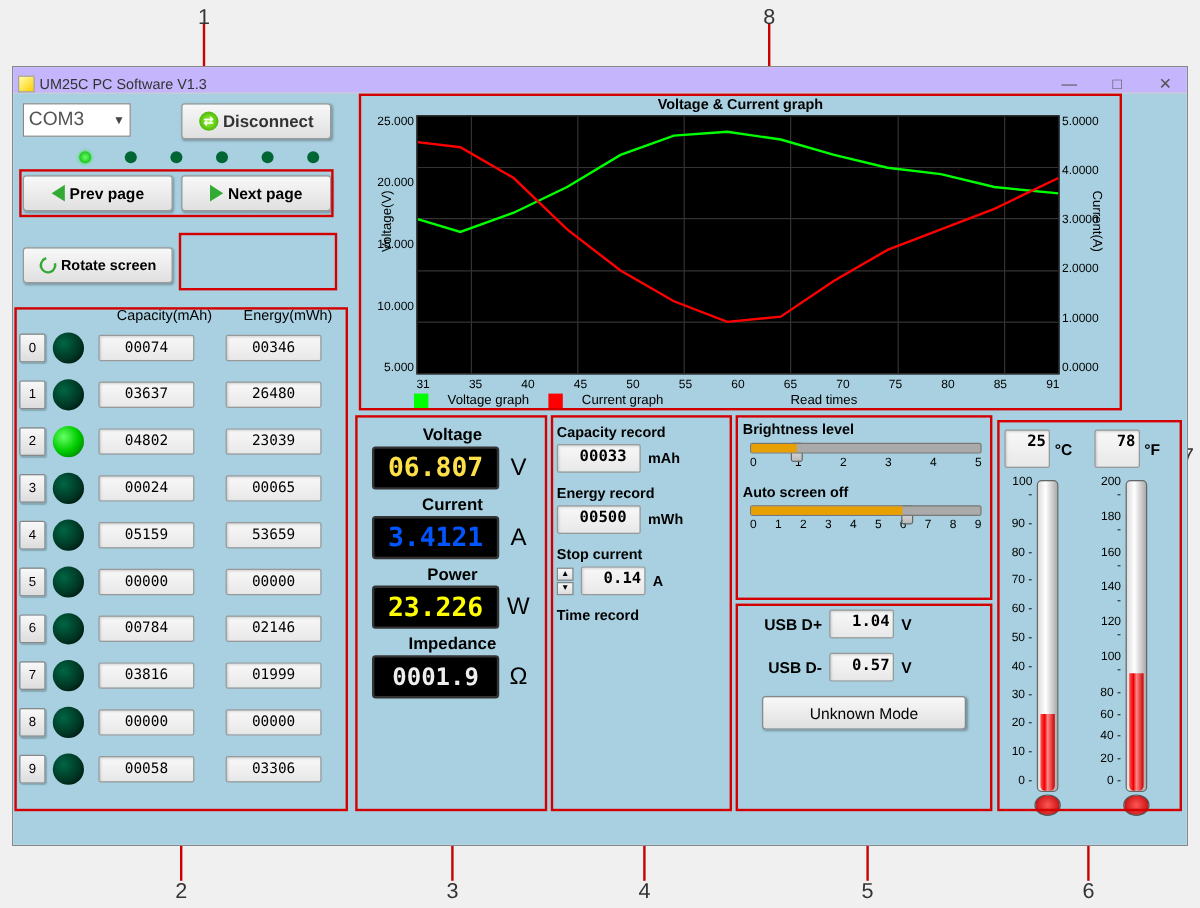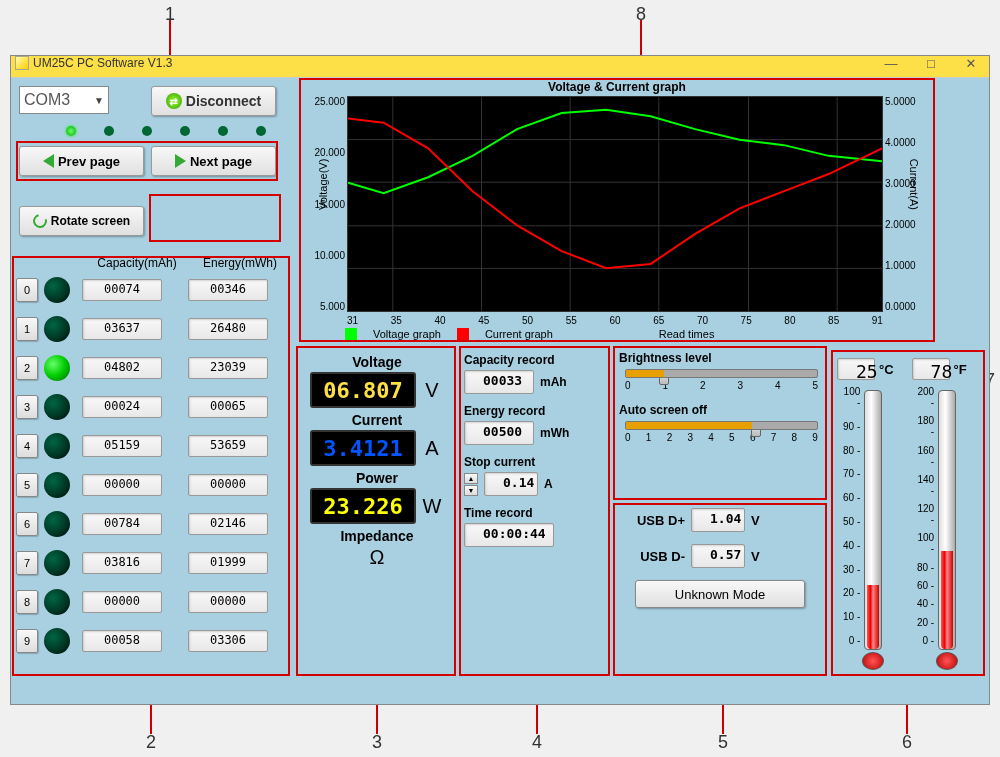--- a/index.html
+++ b/index.html
@@ -2,21 +2,21 @@
 <html><head>
 <meta charset="utf-8">
 <style>
   * { box-sizing: border-box; margin: 0; padding: 0; font-family: Arial, sans-serif; }
   body { background: #f0f0f0; width: 1000px; height: 757px; position: relative; }
   
   .annotation-label { position: absolute; font-size: 18px; color: #333; font-weight: normal; }
   .annotation-line { position: absolute; background: #c00; }
   
   .window { position: absolute; left: 10px; top: 55px; width: 980px; height: 650px; border: 1px solid #888; background: #fff; }
-  .titlebar { height: 22px; background: #fde047; border-bottom: 1px solid #ccc; display: flex; align-items: flex-start; padding: 0 4px; font-size: 12px; color: #333; }
+  .titlebar { height: 22px; background: #c4b5fd; border-bottom: 1px solid #ccc; display: flex; align-items: flex-end; padding: 0 4px; font-size: 12px; color: #333; }
   .titlebar-icon { width: 14px; height: 14px; background: linear-gradient(135deg,#ffa,#fc0); border:1px solid #aa8; margin-right: 4px; }
   .winbtns { margin-left: auto; display: flex; gap: 12px; font-size: 13px; color: #555; }
   .winbtn { width: 28px; text-align: center; cursor: pointer; }
   
   .window-body { position: relative; height: 626px; background: #a8d0e0; }
   
   .btn { background: linear-gradient(#f8f8f8,#e0e0e0); border: 1px solid #999; border-radius: 3px; font-size: 13px; font-weight: bold; cursor: pointer; display: flex; align-items: center; justify-content: center; gap: 4px; padding: 4px 8px; box-shadow: 1px 1px 2px rgba(0,0,0,0.3); }
   .readout { background: linear-gradient(#f8f8f8,#e8e8e8); border: 1px solid #999; border-radius: 2px; font-size: 12px; text-align: center; padding: 2px 18px; font-family: monospace; box-shadow: inset 1px 1px 2px rgba(0,0,0,0.15); }
   .redbox { border: 2px solid #d40000; position: absolute; pointer-events: none; }
   
@@ -76,21 +76,21 @@
   
   .usb-panel { position: absolute; left: 608px; top: 430px; width: 205px; font-size: 13px; font-weight: bold; }
   .usb-row { display:flex; align-items:center; gap:6px; margin-bottom: 12px; }
   .usb-row span:first-child { width: 66px; text-align:right; }
   .usb-val { width: 54px; height: 24px; font-size: 13px; }
   .mode-btn { width: 170px; height: 28px; margin-left: 16px; font-size: 13px; font-weight: normal; background: linear-gradient(#f8f8f8,#e0e0e0); border: 1px solid #888; }
   
   .temp-panel { position: absolute; left: 826px; top: 280px; width: 140px; display: flex; gap: 18px; }
   .therm-col { display:flex; flex-direction:column; align-items:center; }
   .temp-top { display:flex; align-items:center; gap:4px; margin-bottom: 6px; }
-  .temp-val { width: 34px; height: 22px; font-size: 18px; }
+  .temp-val { width: 34px; height: 32px; font-size: 13px; font-weight: bold; }
   .temp-unit { font-size: 13px; font-weight: bold; }
   .therm { position: relative; width: 50px; height: 280px; }
   .therm-scale { position:absolute; left:0; top:0; width:20px; height:260px; display:flex; flex-direction:column; justify-content:space-between; font-size:10px; text-align:right; }
   .therm-tube { position:absolute; left:24px; top:4px; width:18px; height:260px; background:linear-gradient(90deg,#ddd,#fff 40%,#aaa); border:1px solid #666; border-radius:4px; }
   .therm-fill { position:absolute; bottom:0; left:2px; right:2px; background:linear-gradient(90deg,#f55,#e00 30%,#f88 50%,#c00); border-radius:0 0 4px 4px; }
   .therm-bulb { position:absolute; left:22px; bottom:-4px; width:22px; height:18px; border-radius:50%; background:radial-gradient(circle,#f55,#b00); border:1px solid #555; }
   
   .chart-wrap { position: absolute; left: 296px; top: 2px; width: 620px; height: 254px; }
   .chart-title { text-align:center; font-size:12px; font-weight: bold; }
   .chart-area { position:relative; height: 216px; margin: 2px 44px 0 40px; }
@@ -259,20 +259,21 @@
           <div class="lcd b">3.4121</div>
           <div class="unit">A</div>
         </div>
       <div class="meas-label">Power</div>
       <div class="meas-row">
           <div class="lcd y">23.226</div>
           <div class="unit">W</div>
         </div>
       <div class="meas-label">Impedance</div>
       <div class="meas-row">
+          <div class="lcd w">0001.9</div>
           <div class="unit">Ω</div>
         </div>
     </div>
 
     <div class="rec">
       <div>Capacity record</div>
       <div class="rec-row">
           <div class="readout rec-val">00033</div>
           <span>mAh</span>
         </div>
@@ -284,23 +285,20 @@
       <div>Stop current</div>
       <div class="rec-row">
         <div class="spin">
             <div>▲</div>
             <div>▼</div>
           </div>
         <div class="readout rec-val" style="width:54px">0.14</div>
           <span>A</span>
       </div>
       <div>Time record</div>
-      <div class="rec-row">
-          <div class="readout rec-val" style="width:90px">00:00:44</div>
-        </div>
     </div>
 
     <div class="bright-panel">
       <div>Brightness level</div>
       <div style="position:relative;">
         <div class="slider-thumb" style="left:22%; top:0px;"></div>
         <div class="slider-bar">
             <div class="slider-fill" style="width:20%"></div>
           </div>
       </div>

